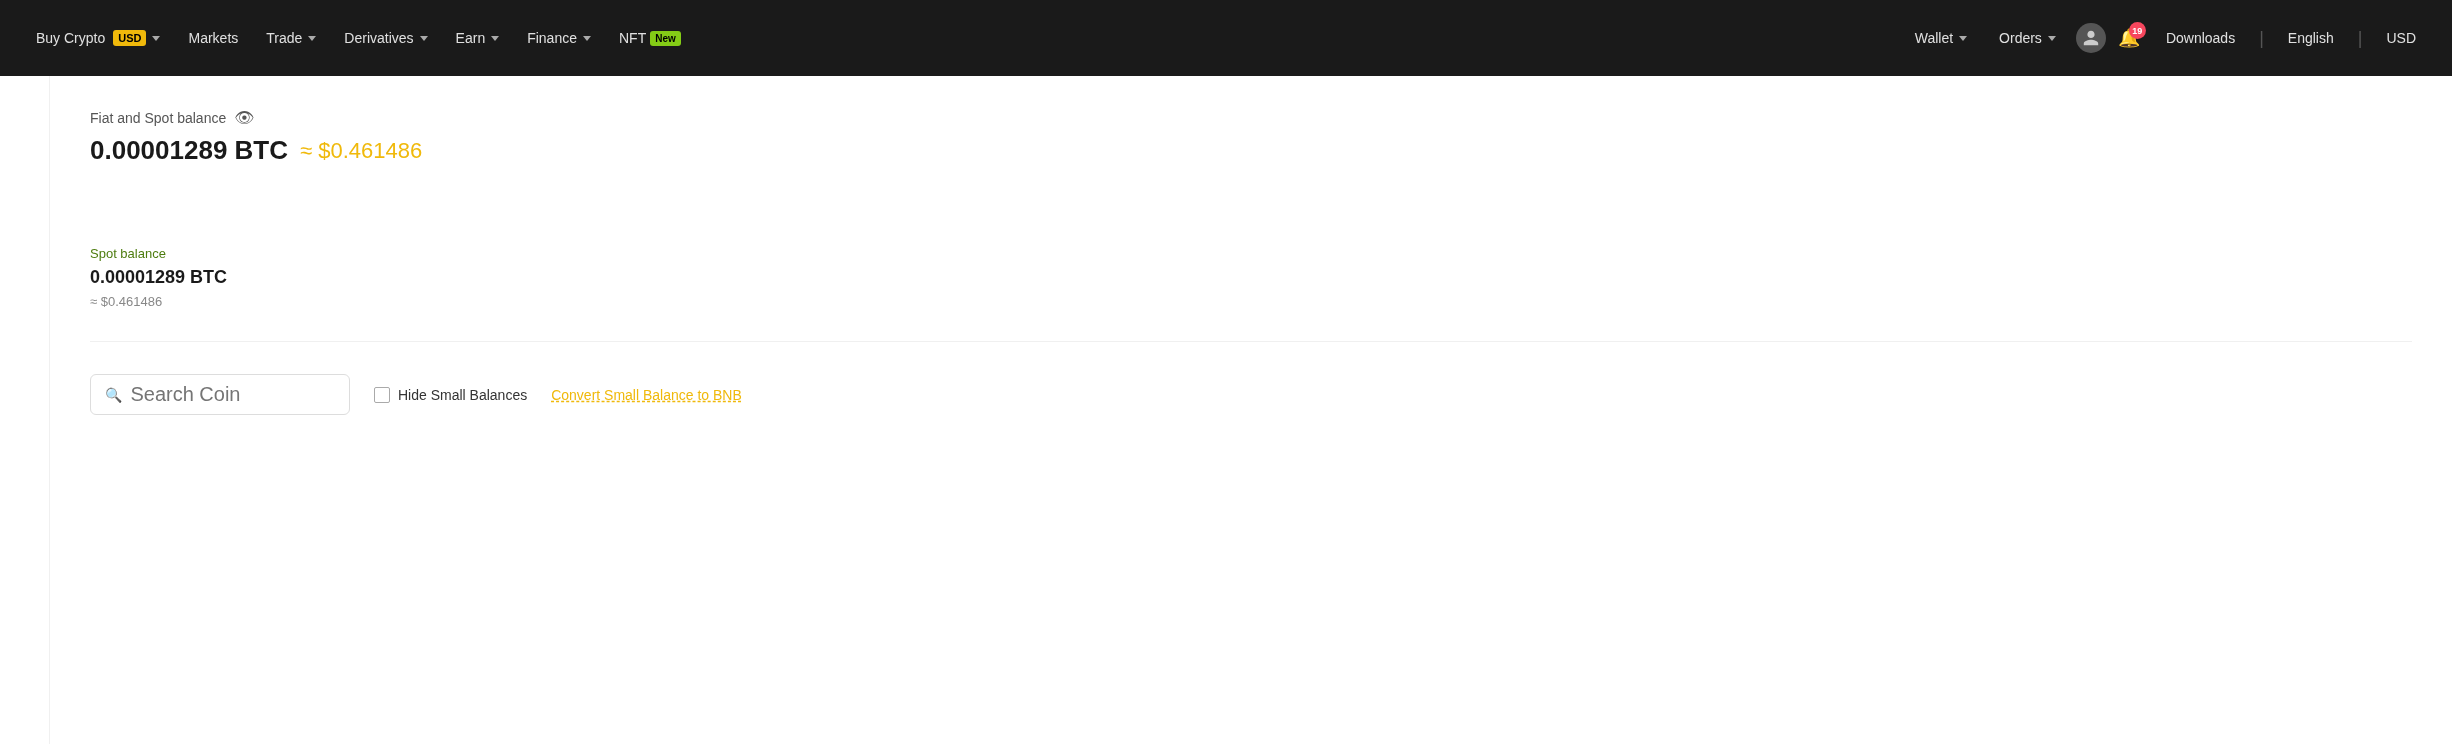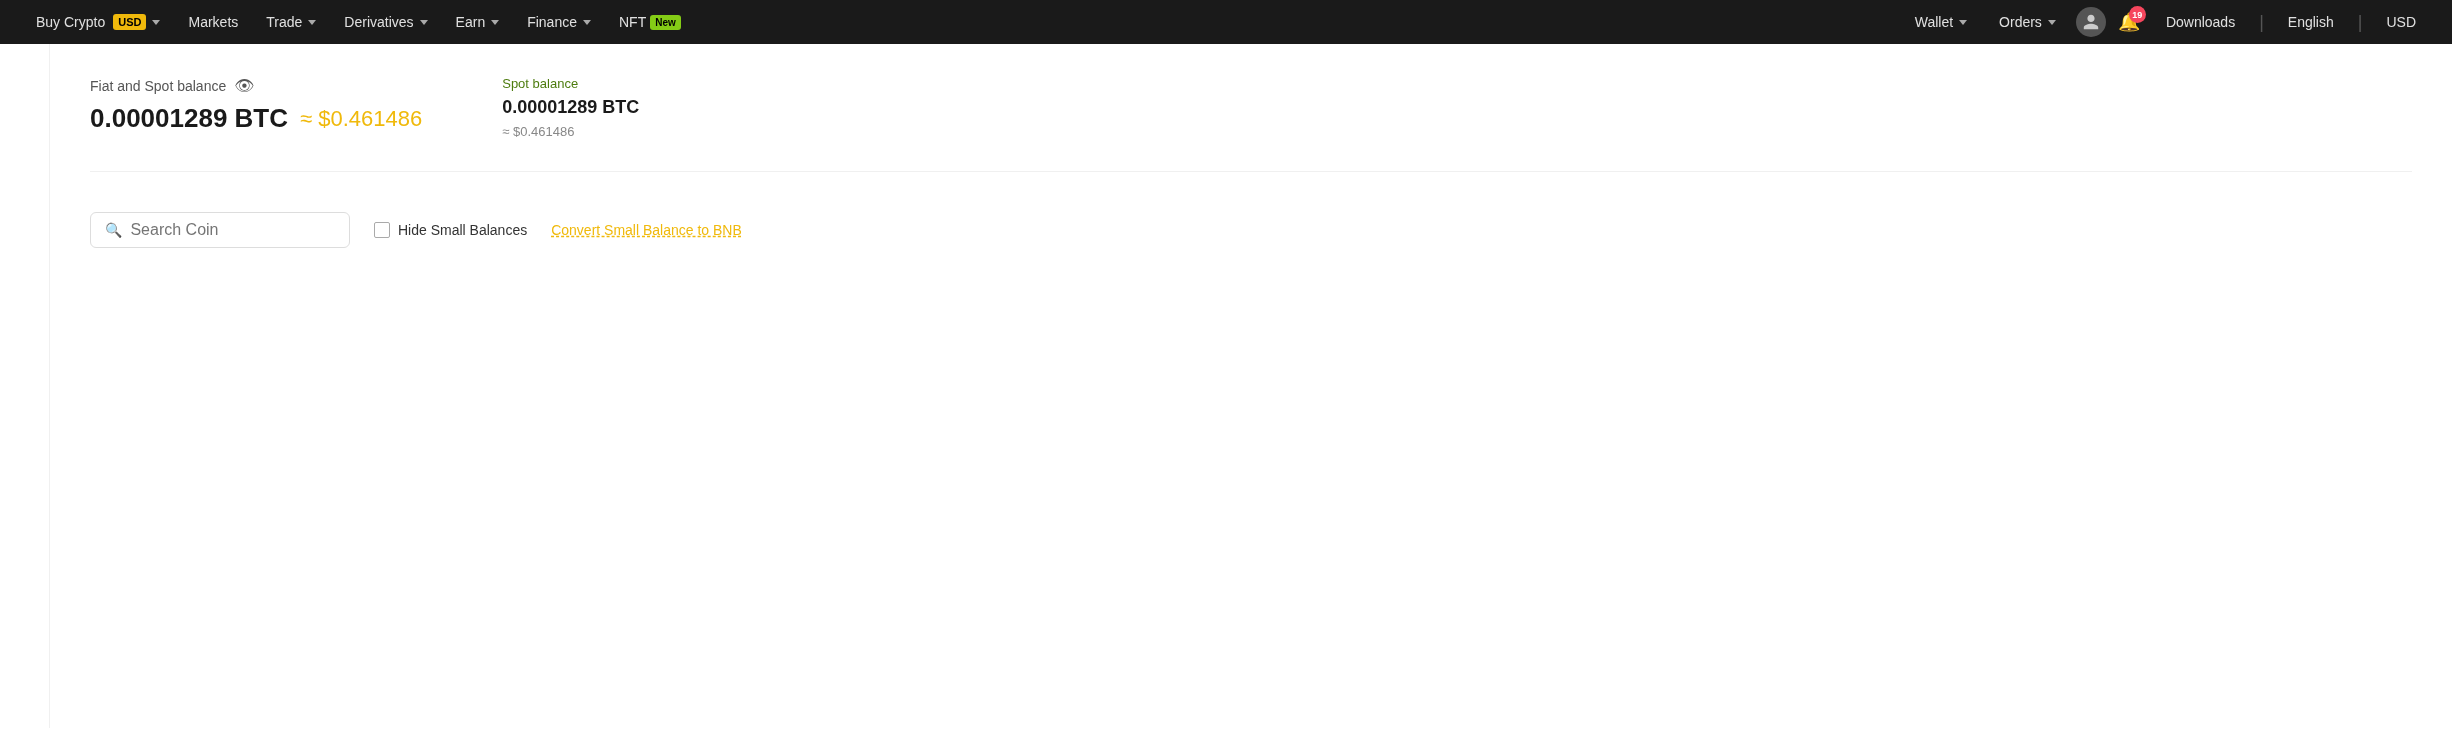--- a/index.html
+++ b/index.html
@@ -1,21 +1,21 @@
 <!DOCTYPE html>
 <html><head>
   <meta charset="utf-8">
   <style>
     * { margin: 0; padding: 0; box-sizing: border-box; }
     body { font-family: -apple-system, BlinkMacSystemFont, 'Segoe UI', sans-serif; background: #fff; }
 
     
     .navbar {
       background: #1a1a1a;
-      height: 44px;
+      height: 76px;
       display: flex;
       align-items: center;
       padding: 0 24px;
       gap: 0;
       position: relative;
     }
     .nav-left {
       display: flex;
       align-items: center;
       gap: 4px;
@@ -160,23 +160,24 @@
     }
     .link-icon {
       font-size: 15px;
     }
 
     
     .balance-section {
       display: flex;
       align-items: flex-start;
       gap: 80px;
-      margin-bottom: 40px;
+      margin-bottom: 32px;
       padding-bottom: 32px;
       border-bottom: 1px solid #f0f0f0;
+      flex-direction: column;
     }
     .total-balance {
       min-width: 320px;
     }
     .balance-label {
       font-size: 14px;
       color: #555;
       display: flex;
       align-items: center;
       gap: 8px;
@@ -268,21 +269,21 @@
       border: 1.5px solid #ddd;
       border-radius: 6px;
       padding: 8px 14px;
       gap: 8px;
       width: 260px;
       background: #fff;
     }
     .search-box input {
       border: none;
       outline: none;
-      font-size: 16px;
+      font-size: 20px;
       color: #a16207;
       background: transparent;
       width: 100%;
     }
     .search-icon { font-size: 14px; color: #aaa; }
 
     .hide-small {
       display: flex;
       align-items: center;
       gap: 8px;

